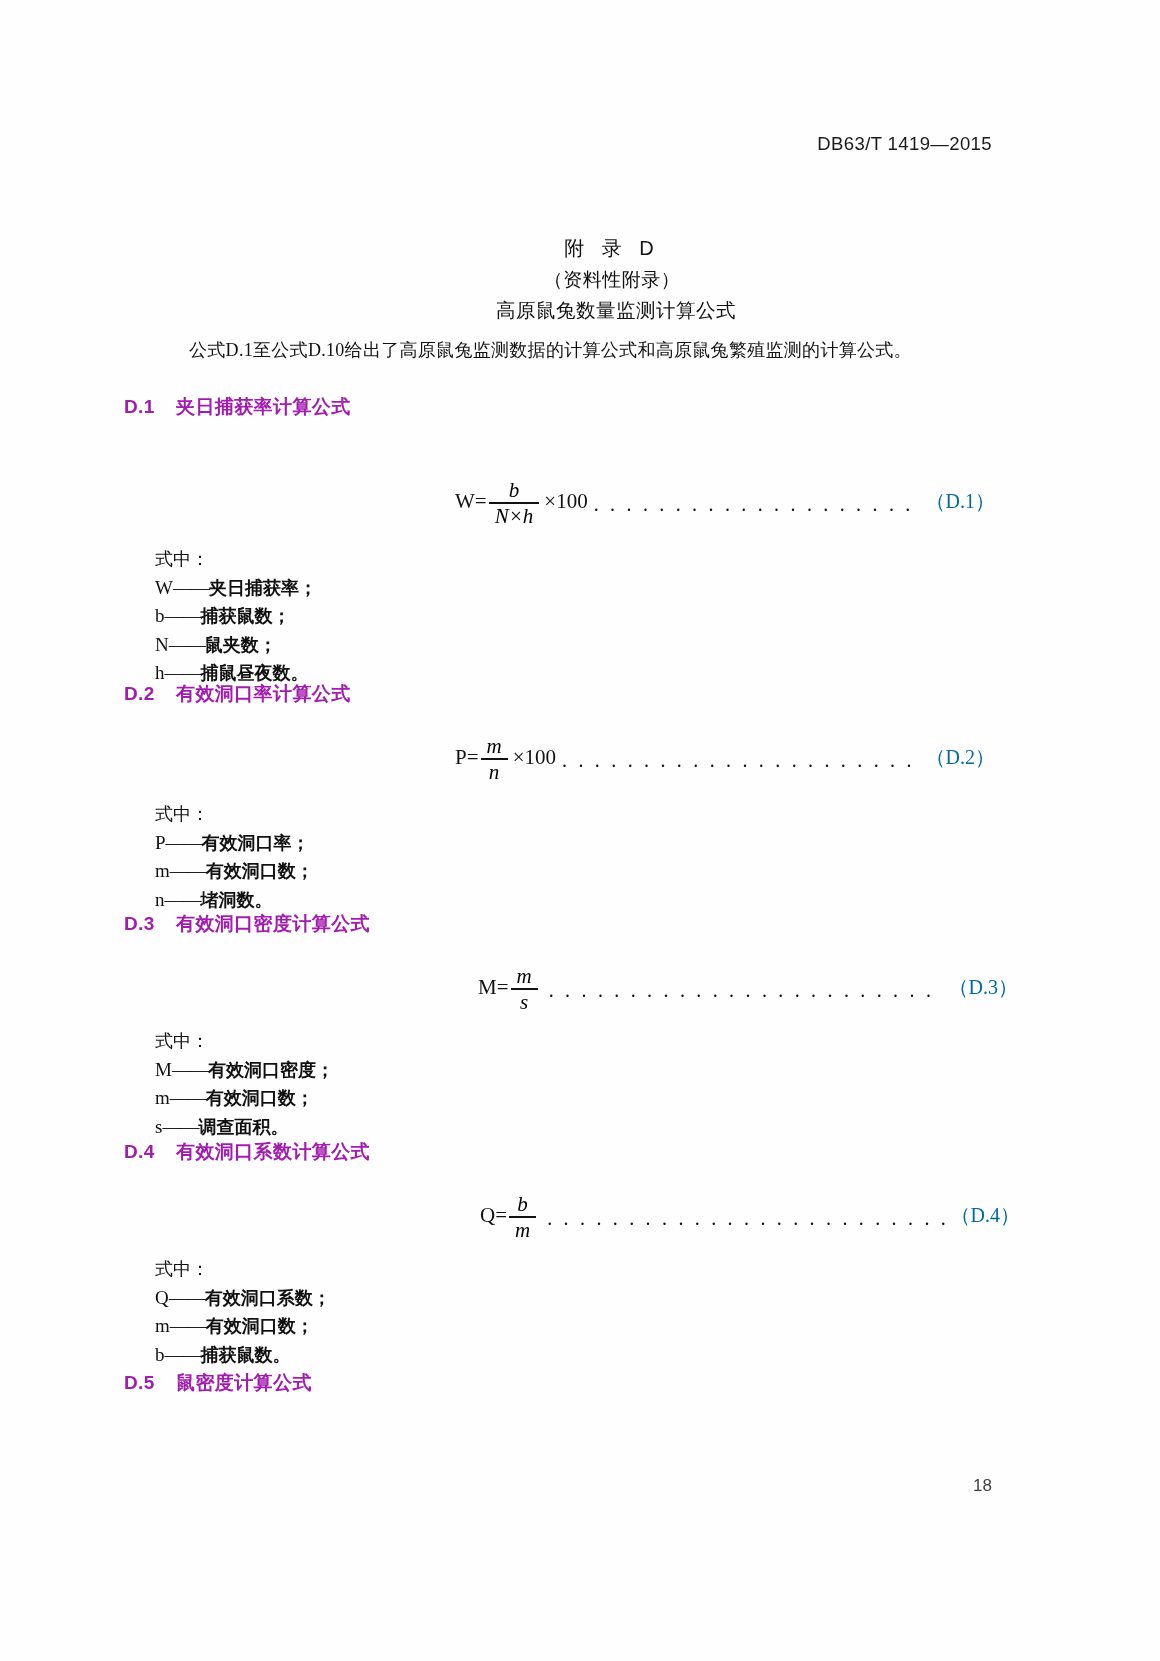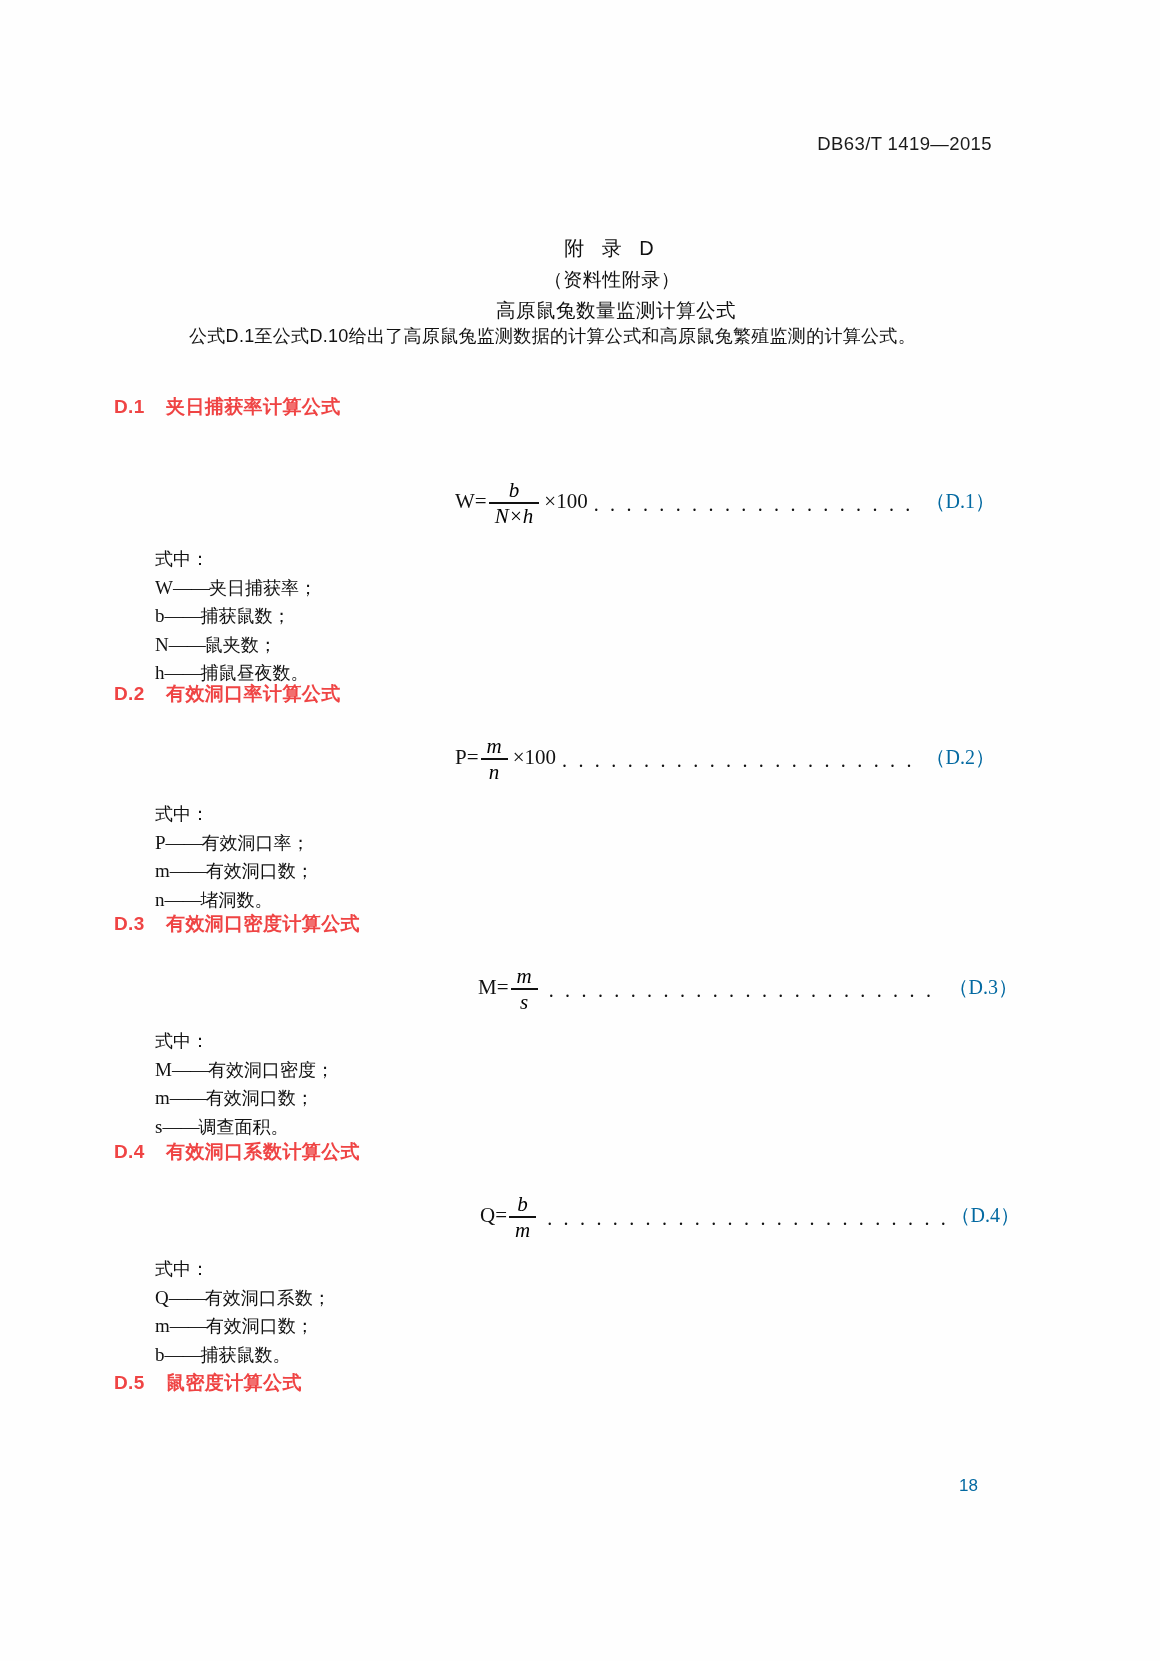--- a/index.html
+++ b/index.html
@@ -54,36 +54,36 @@
   .title-name {
     font-family: Liberation Serif, serif;
     font-size: 19.5px;
     color: #111;
     line-height: 31px;
     letter-spacing: 0.5px;
     padding-left: 8px;
   }
   .intro {
     position: absolute;
-    top: 324px;
+    top: 338px;
     left: 155px;
     width: 840px;
-    font-family: Liberation Sans, sans-serif;
+    font-family: Liberation Serif, serif;
     font-size: 18px;
     letter-spacing: 0.3px;
     color: #111;
     text-indent: 34px;
   }
   .section-head {
     position: absolute;
-    left: 114px;
+    left: 124px;
     font-family: "Liberation Sans", sans-serif;
     font-size: 19px;
     font-weight: 600;
-    color: #ef4444;
+    color: #a21caf;
     letter-spacing: 0.4px;
     white-space: nowrap;
   }
   .section-head .num {
     display: inline-block;
     min-width: 52px;
   }
   .formula-row {
     position: absolute;
     left: 0;
@@ -170,28 +170,29 @@
   .legend-item .sym {
     font-family: "Liberation Serif", serif;
     font-size: 19px;
   }
   .legend-item .dash {
     letter-spacing: -1px;
   }
   .legend-item .txt {
     font-family: "Liberation Sans", sans-serif;
     font-size: 18px;
+    font-weight: bold;
   }
   .page-number {
     position: absolute;
-    right: 182px;
+    right: 168px;
     bottom: 165px;
     font-family: "Liberation Sans", sans-serif;
     font-size: 17px;
-    color: #0369a1;
+    color: #404040;
   }
 </style>
 </head>
 <body>
 
 <div class="page">
 
   <div class="header">DB63/T 1419—2015</div>
 
   <div class="title-block">

